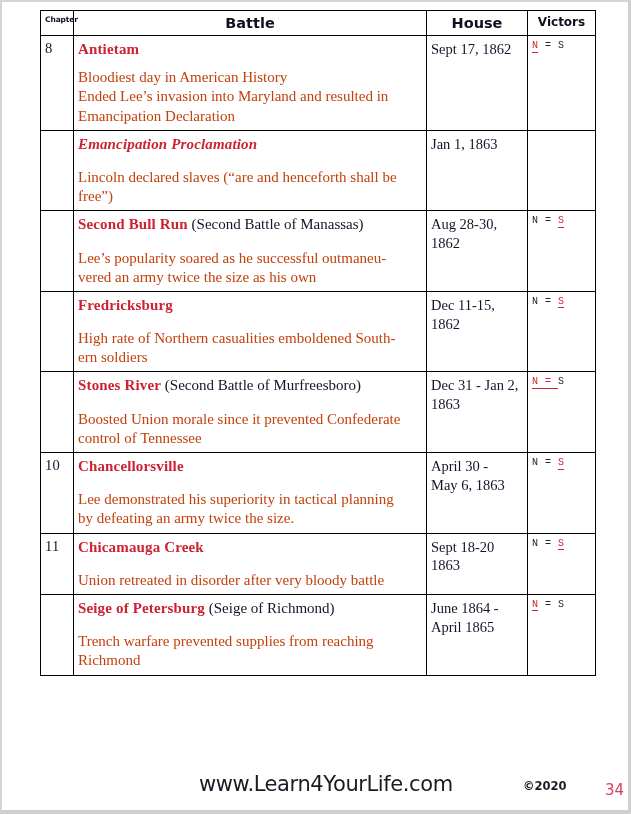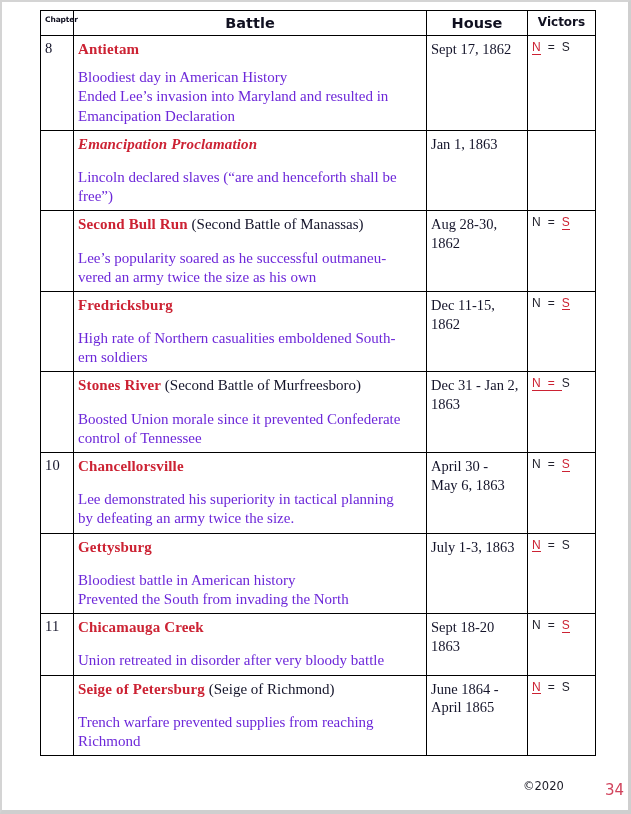--- a/index.html
+++ b/index.html
@@ -78,22 +78,22 @@
   }
   td.date-cell {
     padding: 3px 3px 4px 5px;
     font-size: 14.5px;
     color: #14142a;
     line-height: 1.3;
     white-space: pre-line;
   }
   td.victors-cell {
     padding: 4px 5px 4px 6px;
-    font-family: Liberation Sans, sans-serif;
-    font-size: 12px;
+    font-family: Liberation Mono, monospace;
+    font-size: 10px;
     color: #23232e;
     white-space: nowrap;
   }
 
   .battle-title {
     color: #cc2233;
     font-weight: bold;
     letter-spacing: 0.15px;
   }
   .battle-title.italic {
@@ -105,21 +105,21 @@
     font-weight: normal;
   }
   .battle-note {
     color: #14142a;
     font-weight: normal;
     padding-left: 10px;
   }
   .battle-desc {
     display: block;
     margin-top: 0;
-    color: #6d28d9;
+    color: #c2410c;
     white-space: pre-line;
   }
   .spacer-line { display: block; height: 14px; }
   .spacer-line-sm { display: block; height: 9px; }
 
   
   .vmark { display: inline-block; }
   .vmark.win {
     color: #cc2233;
     border-bottom: 1.5px solid #cc2233;
@@ -159,21 +159,21 @@
     font-family: "DejaVu Sans", sans-serif;
     font-size: 21px;
     color: #1b1b26;
     letter-spacing: -0.4px;
   }
   #copyright {
     position: absolute;
     left: 521px;
     top: 8px;
     font-family: "DejaVu Sans", sans-serif;
-    font-weight: normal;
+    font-weight: bold;
     font-size: 11.5px;
     color: #1b1b26;
   }
   #page-number {
     position: absolute;
     left: 603px;
     top: 10px;
     font-family: "DejaVu Sans", sans-serif;
     font-size: 15px;
     color: #d1435c;
@@ -240,44 +240,38 @@
           <td class="victors-cell"><span class="vmark win">N</span><span class="veq win">=</span><span class="vmark">S</span></td>
         </tr>
         <tr style="height: 68px;">
           <td class="chapter-cell">10</td>
           <td class="battle-cell"><span class="battle-title">Chancellorsville</span><span class="spacer-line"></span><span class="battle-desc">Lee demonstrated his superiority in tactical planning
 by defeating an army twice the size.</span></td>
           <td class="date-cell">April 30 -
 May 6, 1863</td>
           <td class="victors-cell"><span class="vmark">N</span><span class="veq">=</span><span class="vmark win">S</span></td>
         </tr>
-        <tr style="height: 68px;">
-          <td class="chapter-cell"></td>
-          <td class="battle-cell"><span class="battle-title">Gettysburg</span><span class="spacer-line"></span><span class="battle-desc">Bloodiest battle in American history
-Prevented the South from invading the North</span></td>
-          <td class="date-cell">July 1-3, 1863</td>
-          <td class="victors-cell"><span class="vmark win">N</span><span class="veq">=</span><span class="vmark">S</span></td>
-        </tr>
         <tr style="height: 52px; margin-top: 32px;">
           <td class="chapter-cell">11</td>
           <td class="battle-cell"><span class="battle-title">Chicamauga Creek</span><span class="spacer-line"></span><span class="battle-desc">Union retreated in disorder after very bloody battle</span></td>
           <td class="date-cell">Sept  18-20
 1863</td>
           <td class="victors-cell"><span class="vmark">N</span><span class="veq">=</span><span class="vmark win">S</span></td>
         </tr>
         <tr style="height: 68px;">
           <td class="chapter-cell"></td>
           <td class="battle-cell"><span class="battle-title">Seige of Petersburg</span> <span class="battle-alt">(Seige of Richmond)</span><span class="spacer-line"></span><span class="battle-desc">Trench warfare prevented supplies from reaching
 Richmond</span></td>
           <td class="date-cell">June 1864 -
 April 1865</td>
           <td class="victors-cell"><span class="vmark win">N</span><span class="veq">=</span><span class="vmark">S</span></td>
         </tr>
       </tbody>
   </table>
 
   <div id="footer">
     <div id="brand">Learn For Your Life</div>
+    <div id="site-url">www.Learn4YourLife.com</div>
     <div id="copyright">©2020</div>
     <div id="page-number">34</div>
   </div>
 
 </div>
 
 </body></html>

